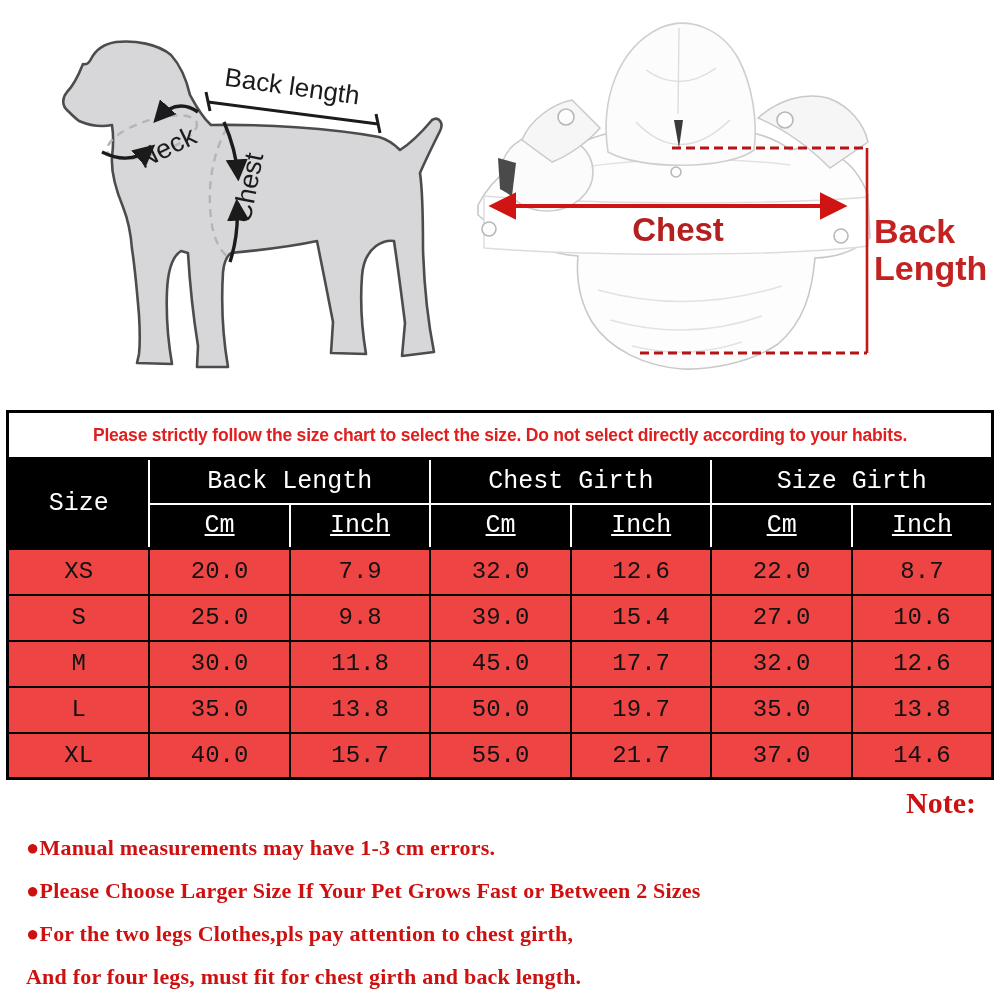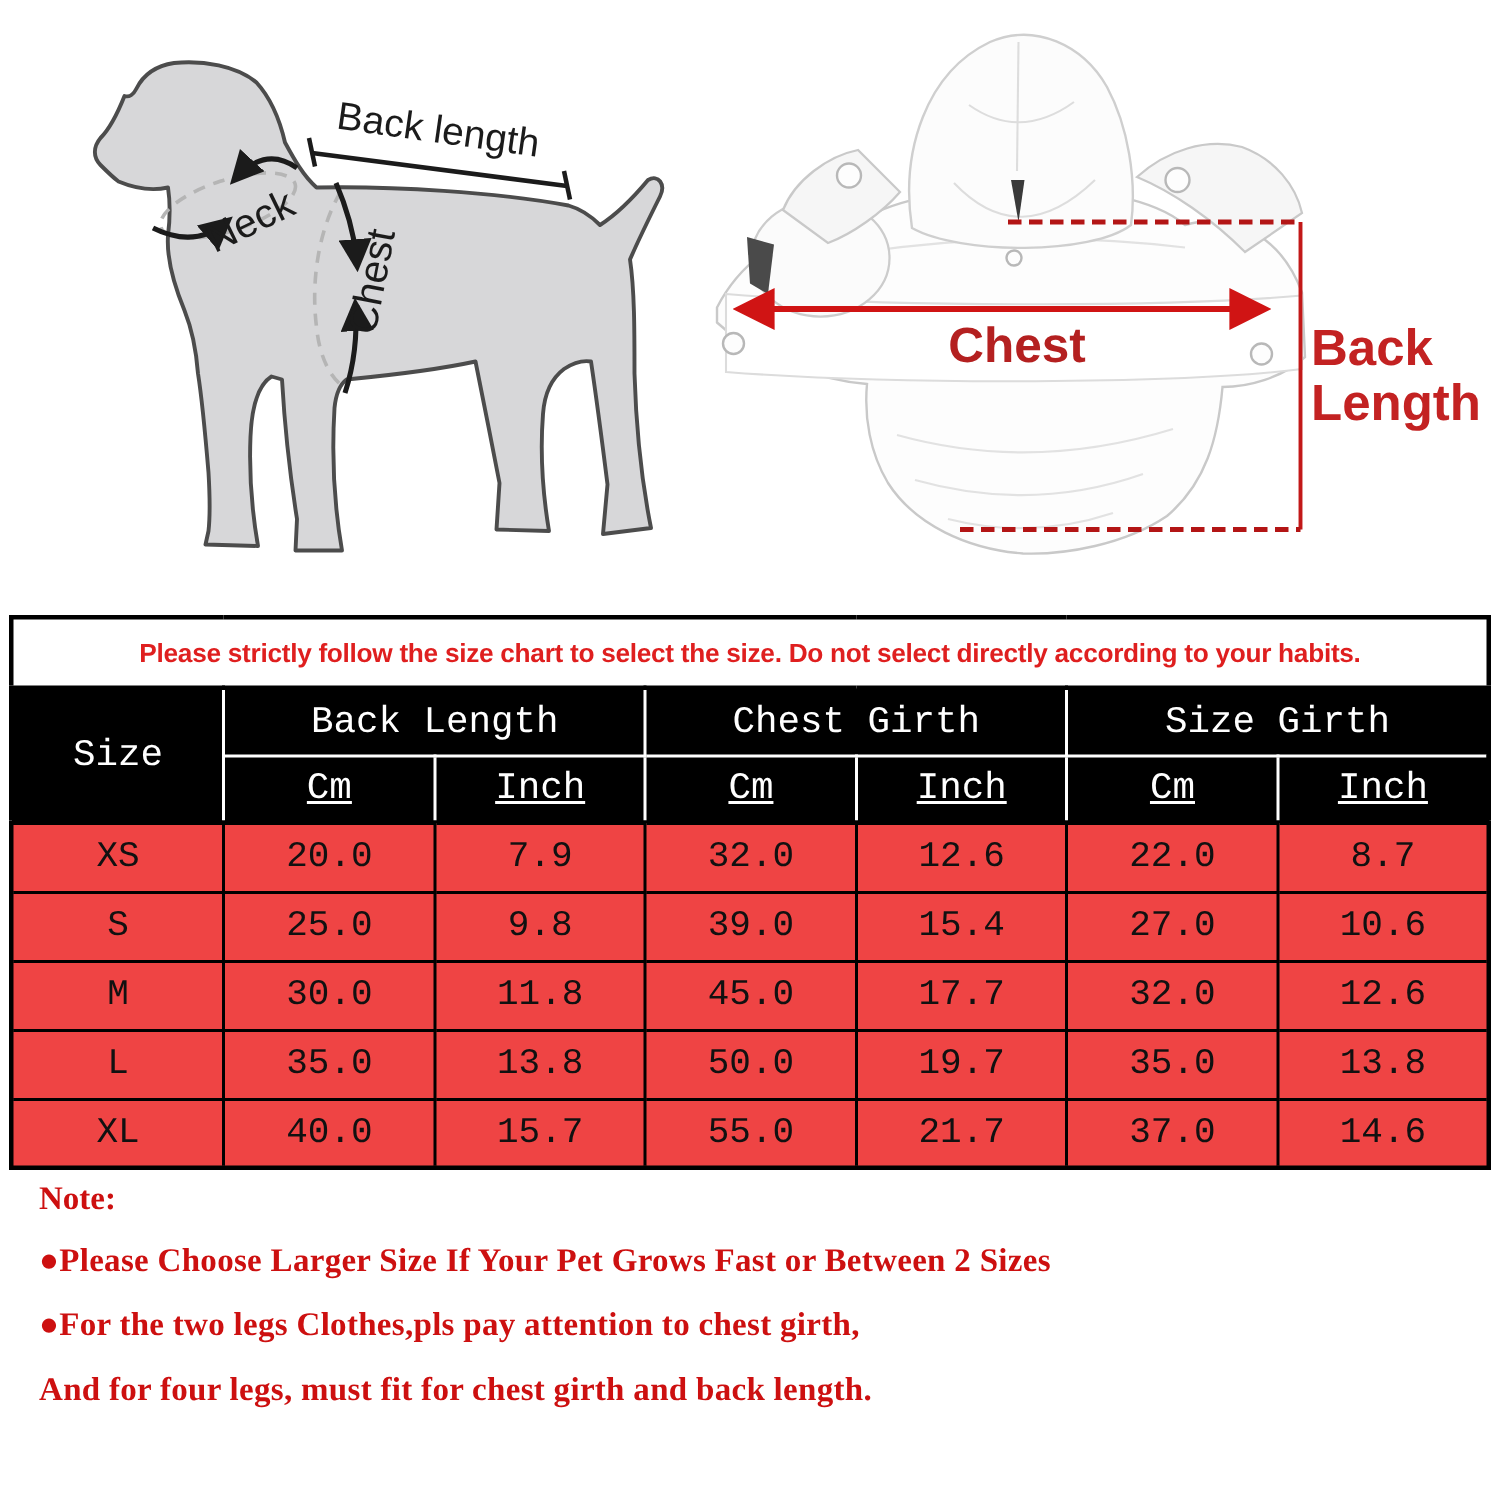--- a/index.html
+++ b/index.html
@@ -38,21 +38,21 @@
     height:46px; background:#ef4444; color:#111111;
     font-size:24px; border:2px solid #000000;
   }
   .size-chart tbody tr.first-body td { border-top:3px solid #000000; }
 
   
   .notes {
     position:absolute; left:26px; top:786px; width:950px;
     font-family:"Liberation Serif", serif; font-weight:700; color:#cd1010;
   }
-  .notes .notes-heading { font-size:22px; margin-bottom:15px; }
+  .notes .notes-heading { font-size:30px; margin-bottom:15px;text-align:right; }
   .notes .note-item { font-size:22px; margin-bottom:17px; letter-spacing:0.2px; }
 </style>
 </head>
 <body>
 
 <div class="page">
 
   <svg id="dog-svg" class="diagram-svg" viewBox="0 0 460 400">
     <defs>
       <marker id="ah-black" viewBox="0 0 10 10" refX="7.5" refY="5" markerWidth="6.5" markerHeight="6.5" orient="auto-start-reverse">
@@ -224,18 +224,19 @@
         <td>55.0</td>
         <td>21.7</td>
         <td>37.0</td>
         <td>14.6</td>
       </tr>
     </tbody>
   </table>
 
   <div class="notes">
     <div class="notes-heading">Note:</div>
+    <div class="note-item">●Manual measurements may have 1-3 cm errors.</div>
     <div class="note-item">●Please Choose Larger Size If Your Pet Grows Fast or Between 2 Sizes</div>
     <div class="note-item">●For the two legs Clothes,pls pay attention to chest girth,</div>
     <div class="note-item">And for four legs, must fit for chest girth and back length.</div>
   </div>
 
 </div>
 
 </body></html>

